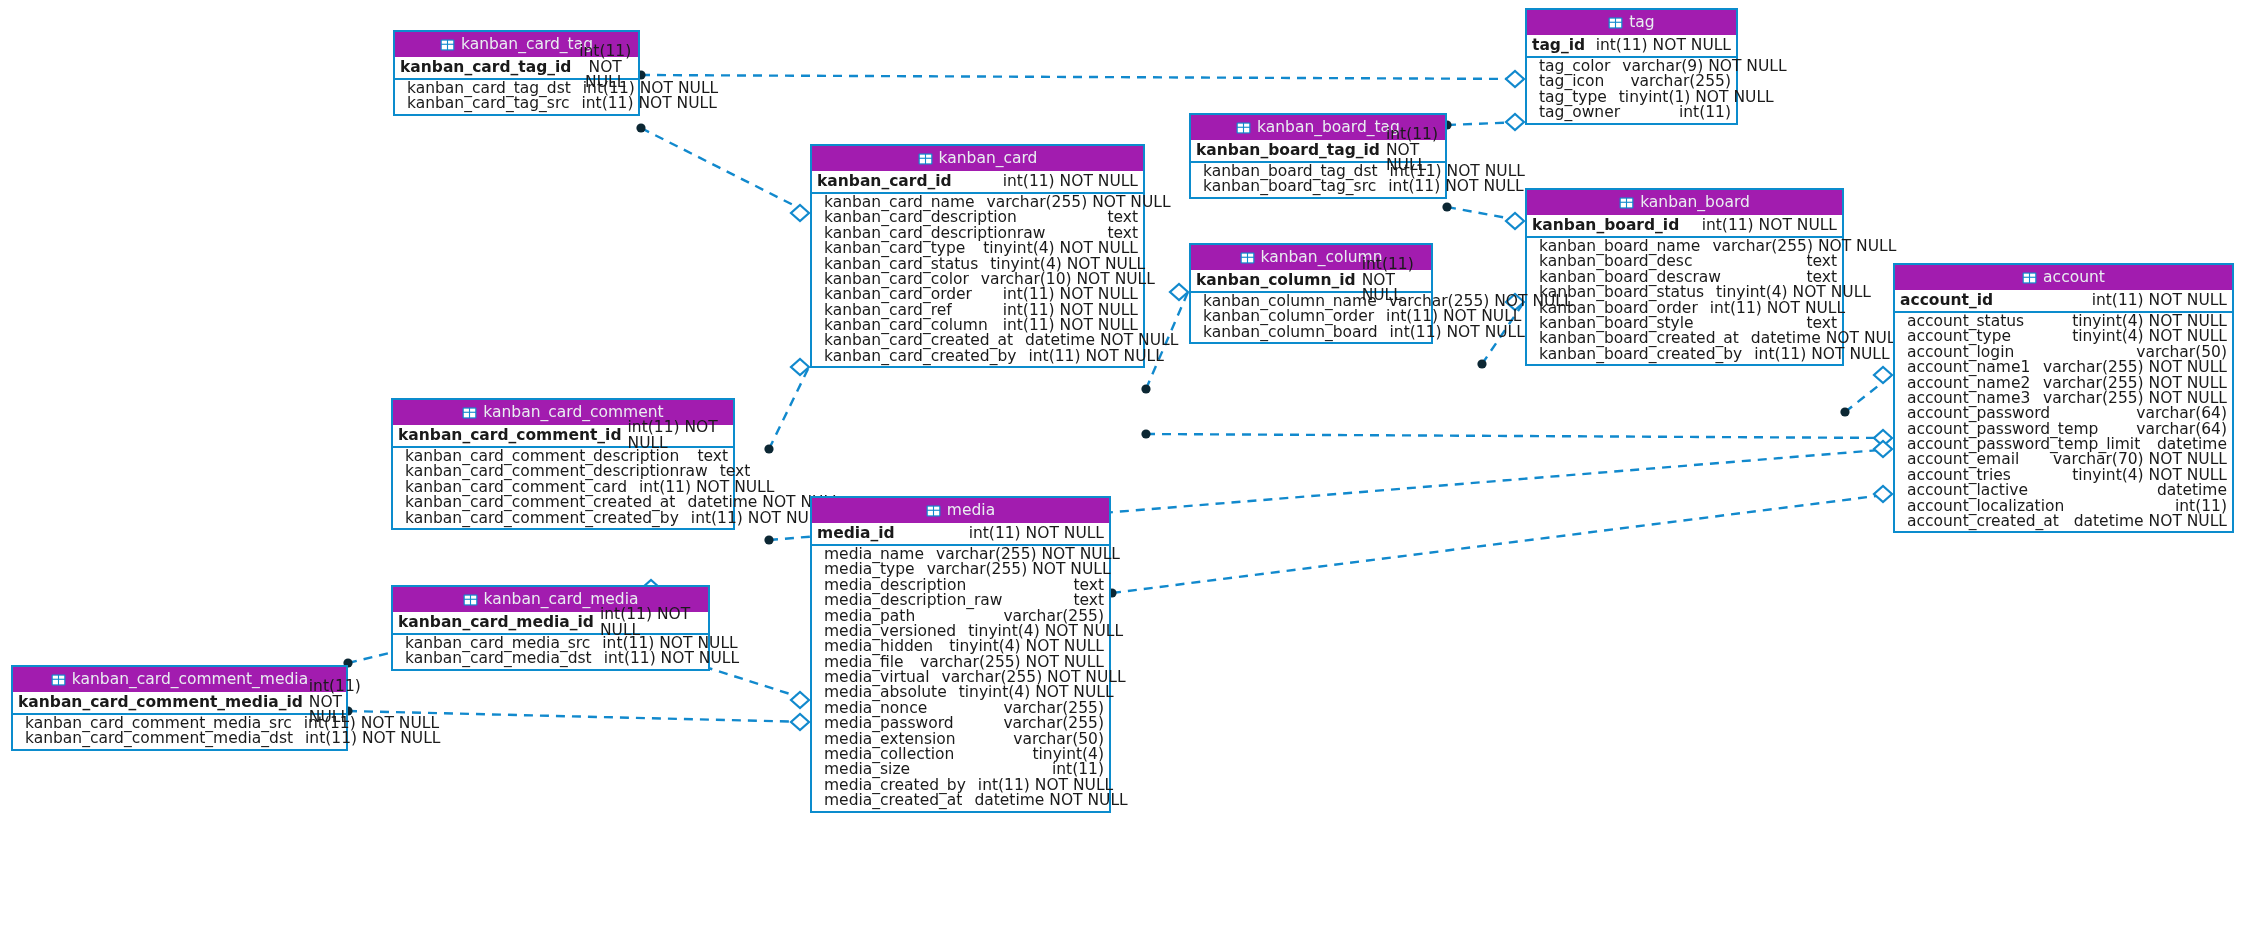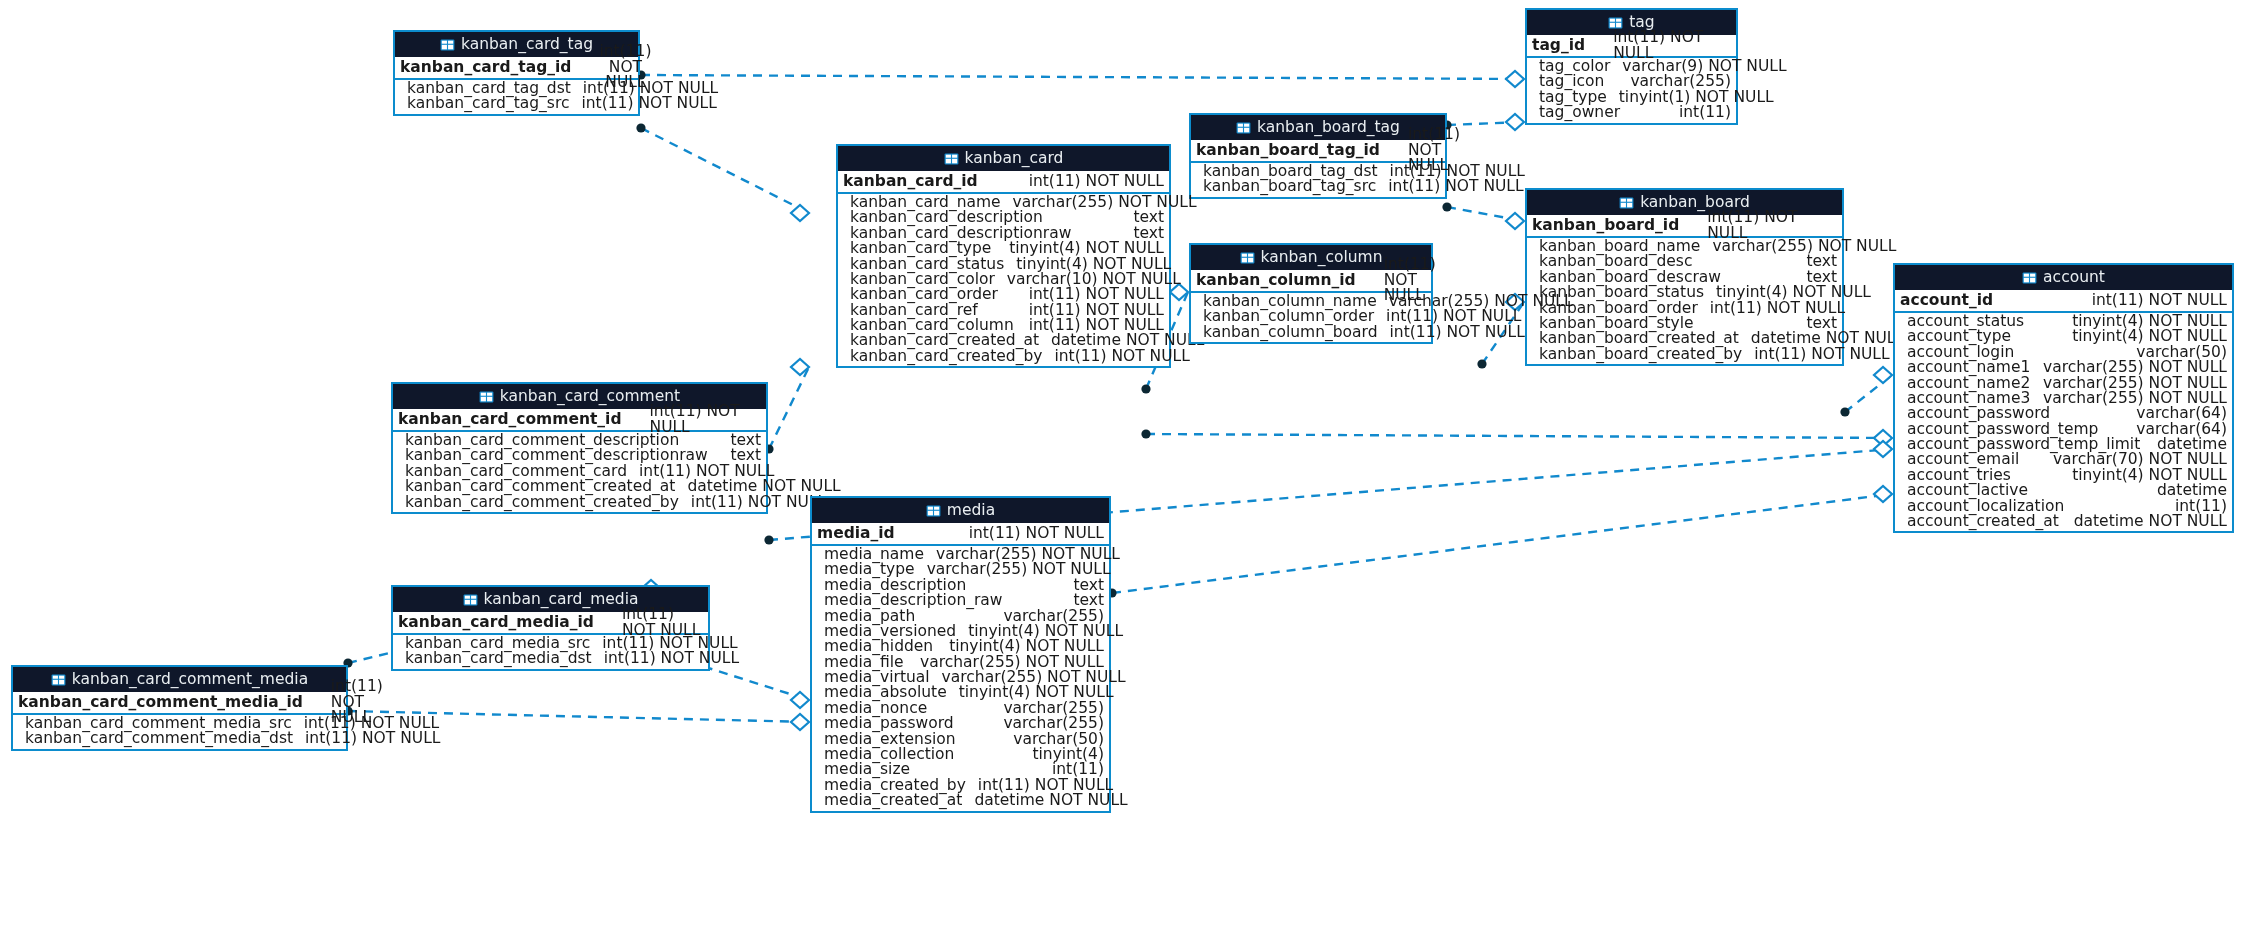--- a/index.html
+++ b/index.html
@@ -25,21 +25,21 @@
   }
   .table-box {
     position: absolute;
     background: #ffffff;
     border: 2px solid #0c8ccd;
     z-index: 2;
     font-size: 15.5px;
     line-height: 1;
   }
   .tbl-header {
-    background: #0f172a;
+    background: #a21caf;
     color: #e9eef1;
     height: 25px;
     display: flex;
     align-items: center;
     justify-content: center;
     gap: 6px;
     font-size: 15.5px;
     padding: 0 6px;
   }
   .tbl-icon {
@@ -47,21 +47,21 @@
     width: 15px; height: 12px;
     flex: 0 0 auto;
     position: relative;
     top: 0px;
   }
   .tbl-title { white-space: nowrap; }
   .pk-row {
     display: flex;
     align-items: center;
     justify-content: space-between;
-    gap: 28px;
+    gap: 6px;
     height: 23px;
     padding: 0 5px;
     border-bottom: 2px solid #0c8ccd;
     color: #1a1a1a;
   }
   .pk-row .col-name { font-weight: bold; }
   .fields { padding: 1px 0 2px 7px; }
   .field-row {
     display: flex;
     align-items: center;
@@ -227,21 +227,21 @@
           <div class="field-row">
             <span class="col-name">kanban_board_tag_dst</span>
             <span class="col-type">int(11) NOT NULL</span>
           </div>
           <div class="field-row">
             <span class="col-name">kanban_board_tag_src</span>
             <span class="col-type">int(11) NOT NULL</span>
           </div>
         </div>
       </div>
-      <div class="table-box" style="left: 836px; top: 144px; width: 335px;">
+      <div class="table-box" style="left: 810px; top: 144px; width: 335px;">
         <div class="tbl-header">
           <span class="tbl-icon"><svg viewBox="0 0 16 13" width="15" height="12" xmlns="http://www.w3.org/2000/svg">
               <rect x="0.5" y="0.5" width="15" height="12" rx="1.2" fill="#1189cd"></rect>
               <rect x="1.8" y="1.8" width="5.6" height="3.3" fill="#ffffff"></rect>
               <rect x="8.6" y="1.8" width="5.6" height="3.3" fill="#ffffff"></rect>
               <rect x="1.8" y="6.3" width="5.6" height="4.9" fill="#ffffff"></rect>
               <rect x="8.6" y="6.3" width="5.6" height="4.9" fill="#ffffff"></rect>
             </svg></span>
           <span class="tbl-title">kanban_card</span>
         </div>
@@ -443,21 +443,21 @@
           <div class="field-row">
             <span class="col-name">account_localization</span>
             <span class="col-type">int(11)</span>
           </div>
           <div class="field-row">
             <span class="col-name">account_created_at</span>
             <span class="col-type">datetime NOT NULL</span>
           </div>
         </div>
       </div>
-      <div class="table-box" style="left: 391px; top: 382px; width: 377px;">
+      <div class="table-box" style="left: 391px; top: 398px; width: 344px;">
         <div class="tbl-header">
           <span class="tbl-icon"><svg viewBox="0 0 16 13" width="15" height="12" xmlns="http://www.w3.org/2000/svg">
               <rect x="0.5" y="0.5" width="15" height="12" rx="1.2" fill="#1189cd"></rect>
               <rect x="1.8" y="1.8" width="5.6" height="3.3" fill="#ffffff"></rect>
               <rect x="8.6" y="1.8" width="5.6" height="3.3" fill="#ffffff"></rect>
               <rect x="1.8" y="6.3" width="5.6" height="4.9" fill="#ffffff"></rect>
               <rect x="8.6" y="6.3" width="5.6" height="4.9" fill="#ffffff"></rect>
             </svg></span>
           <span class="tbl-title">kanban_card_comment</span>
         </div>

